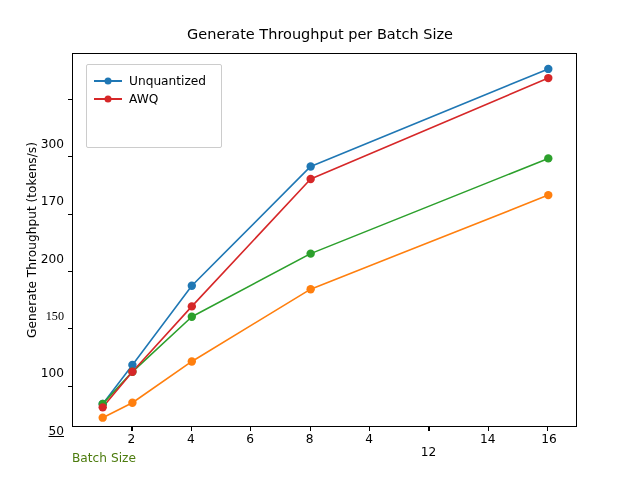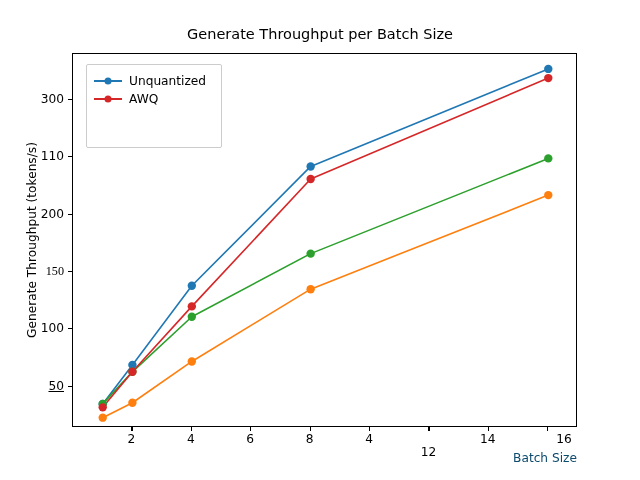--- a/index.html
+++ b/index.html
@@ -61,32 +61,33 @@
     transform: translate(-50%, -50%) rotate(-90deg);
     white-space: nowrap;
     font-size: 12.2px;
     color: #000000;
   }
   #xlabel {
     position: absolute;
     left: 72px;
     top: 451px;
     width: 505px;
-    text-align: right;
-    font-size: 12.2px;
-    color: #0c4a6e;
+    text-align: left;
+    font-size: 12.2px;
+    color: #4d7c0f;
   }
   .ytick-label {
     position: absolute;
     right: 0;
     width: 40px;
     text-align: right;
     font-size: 12.2px;
     color: #000000;
     transform: translateY(-50%);
+    margin-top: 45px;
   }
   .ytick-mark {
     position: absolute;
     width: 4px;
     height: 1.1px;
     background: #000000;
     left: 68px;
   }
   #ytick-labels {
     position: absolute;
@@ -167,21 +168,21 @@
 
   <div id="ylabel-wrap">
     <div id="ylabel-inner">Generate Throughput (tokens/s)</div>
   </div>
 
   <div id="ytick-labels">
       <div class="ytick-label" style="top: 385.699px; text-decoration: underline;">50</div>
       <div class="ytick-label" style="top: 328.337px;">100</div>
       <div class="ytick-label" style="top: 270.975px; font-family: Liberation Serif, serif;">150</div>
       <div class="ytick-label" style="top: 213.613px;">200</div>
-      <div class="ytick-label" style="top: 156.252px;">110</div>
+      <div class="ytick-label" style="top: 156.252px;">170</div>
       <div class="ytick-label" style="top: 98.8896px;">300</div>
     </div>
   <div id="ytick-marks">
       <div class="ytick-mark" style="top: 385.699px;"></div>
       <div class="ytick-mark" style="top: 328.337px;"></div>
       <div class="ytick-mark" style="top: 270.975px;"></div>
       <div class="ytick-mark" style="top: 213.613px;"></div>
       <div class="ytick-mark" style="top: 156.252px;"></div>
       <div class="ytick-mark" style="top: 98.8896px;"></div>
     </div>
@@ -193,21 +194,21 @@
       <div class="xtick-label" style="left: 250.235px;">6</div>
       <div class="xtick-mark" style="left: 250.235px;"></div>
       <div class="xtick-label" style="left: 309.647px;">8</div>
       <div class="xtick-mark" style="left: 309.647px;"></div>
       <div class="xtick-label" style="left: 369.059px;">4</div>
       <div class="xtick-mark" style="left: 369.059px;"></div>
       <div class="xtick-label" style="left: 428.471px; margin-top: 13px;">12</div>
       <div class="xtick-mark" style="left: 428.471px;"></div>
       <div class="xtick-label" style="left: 487.882px;">14</div>
       <div class="xtick-mark" style="left: 487.882px;"></div>
-      <div class="xtick-label" style="left: 564px;">16</div>
+      <div class="xtick-label" style="left: 549px;">16</div>
       <div class="xtick-mark" style="left: 547.294px;"></div>
     </div>
 
   <div id="xlabel">Batch Size</div>
 
   <div id="plot-area">
     <svg id="plot-svg" viewBox="0 0 505 374" preserveAspectRatio="none">
         <polyline points="29.71,349.91 59.41,310.90 118.82,231.74 237.65,112.43 475.29,14.91" fill="none" stroke="#1f77b4" stroke-width="1.6" stroke-linejoin="round" stroke-linecap="round"></polyline>
         <polyline points="29.71,363.67 59.41,348.76 118.82,307.46 237.65,235.18 475.29,141.11" fill="none" stroke="#ff7f0e" stroke-width="1.6" stroke-linejoin="round" stroke-linecap="round"></polyline>
         <polyline points="29.71,349.91 59.41,317.79 118.82,262.72 237.65,199.62 475.29,104.40" fill="none" stroke="#2ca02c" stroke-width="1.6" stroke-linejoin="round" stroke-linecap="round"></polyline>

